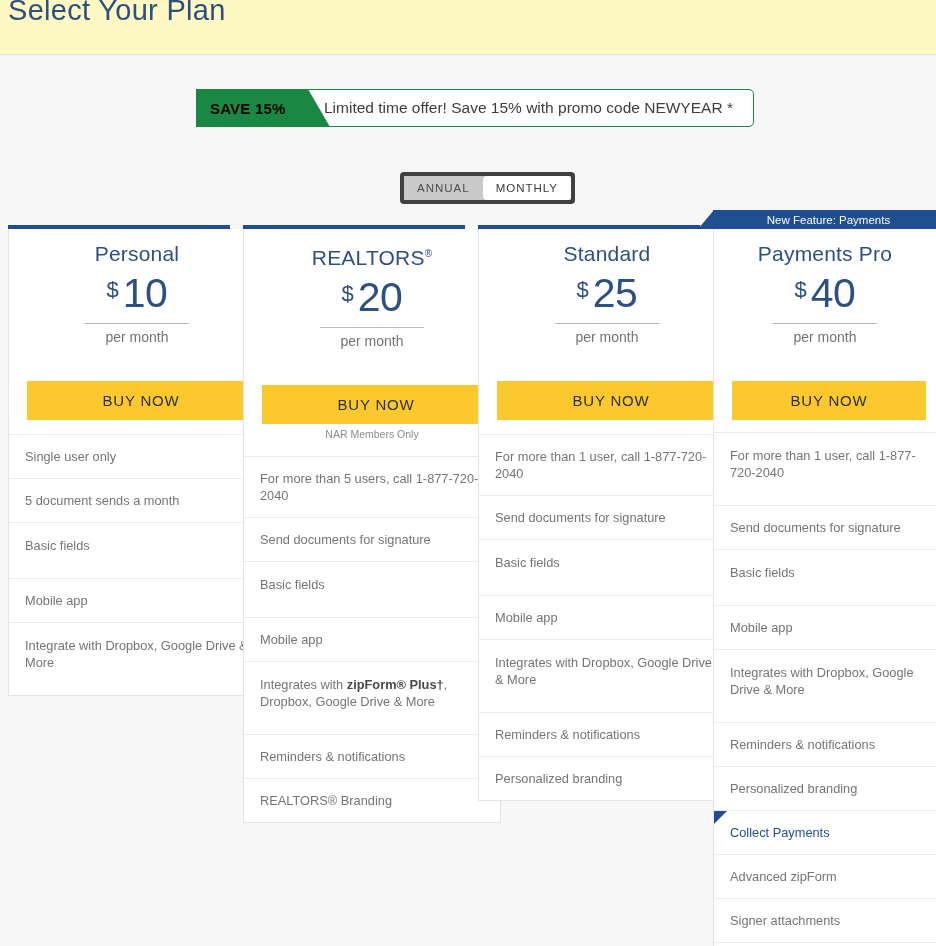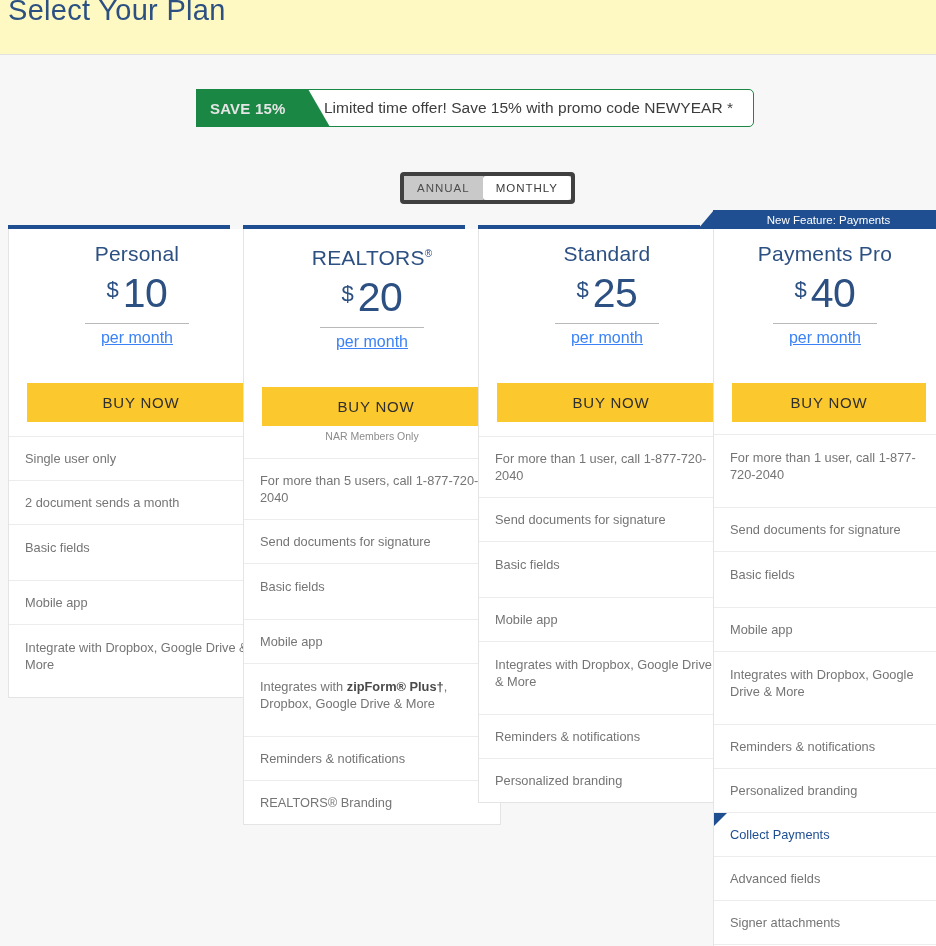--- a/index.html
+++ b/index.html
@@ -53,21 +53,21 @@
     border: 1px solid #1a8744;
     border-radius: 0 5px 5px 0;
     background: #ffffff;
   }
   .promo-tag {
     position: absolute;
     left: 0; top: 0;
     width: 112px;
     height: 38px;
     background: #1a8744;
-    color: #e5e5e5;
+    color: #000000;
     font-size: 15px;
     font-weight: 700;
     display: flex;
     align-items: center;
     padding-left: 14px;
     box-sizing: border-box;
     letter-spacing: 0.2px;
   }
   .promo-tag-notch {
     position: absolute;
@@ -207,24 +207,23 @@
     font-weight: 400;
     letter-spacing: -0.5px;
   }
   .price-rule {
     width: 104px;
     height: 1px;
     background: #b9b9b9;
     margin: 9px auto 0 auto;
   }
   .per-month {
-    font-size: 16px;
-    color: #3b82f6;
+    font-size: 14px;
+    color: #737373;
     margin-top: 5px;
-    text-decoration: underline;
   }
   .buy-btn {
     display: block;
     margin: 22px 0 0 4px;
     width: 100%;
     background: #fbc82e;
     border: none;
     color: #2f2f2f;
     font-size: 15px;
     letter-spacing: 0.8px;
@@ -307,21 +306,21 @@
         <span class="amount">10</span>
       </div>
       <div class="price-rule"></div>
       <div class="per-month">per month</div>
     </div>
     <div class="card-head-btnwrap">
       <button class="buy-btn">BUY NOW</button>
     </div>
     <div class="features">
       <div class="feature">Single user only</div>
-      <div class="feature">2 document sends a month</div>
+      <div class="feature">5 document sends a month</div>
       <div class="feature tall">Basic fields</div>
       <div class="feature">Mobile app</div>
       <div class="feature tall">Integrate with Dropbox, Google Drive &amp; More</div>
     </div>
   </div>
 
   <div class="card c1">
     <div class="card-head">
       <div class="plan-name"><span>REALTORS</span><sup>®</sup></div>
       <div class="price-row">
@@ -388,19 +387,19 @@
       <div class="feature">Send documents for signature</div>
       <div class="feature tall">Basic fields</div>
       <div class="feature">Mobile app</div>
       <div class="feature tall">Integrates with Dropbox, Google Drive &amp; More</div>
       <div class="feature">Reminders &amp; notifications</div>
       <div class="feature">Personalized branding</div>
       <div class="feature highlight">
         <span class="corner-flag"></span>
         <span>Collect Payments</span>
       </div>
-      <div class="feature">Advanced fields</div>
+      <div class="feature">Advanced zipForm</div>
       <div class="feature">Signer attachments</div>
       <div class="feature">Bulk Send</div>
     </div>
   </div>
 
 </div>
 
 </body></html>

